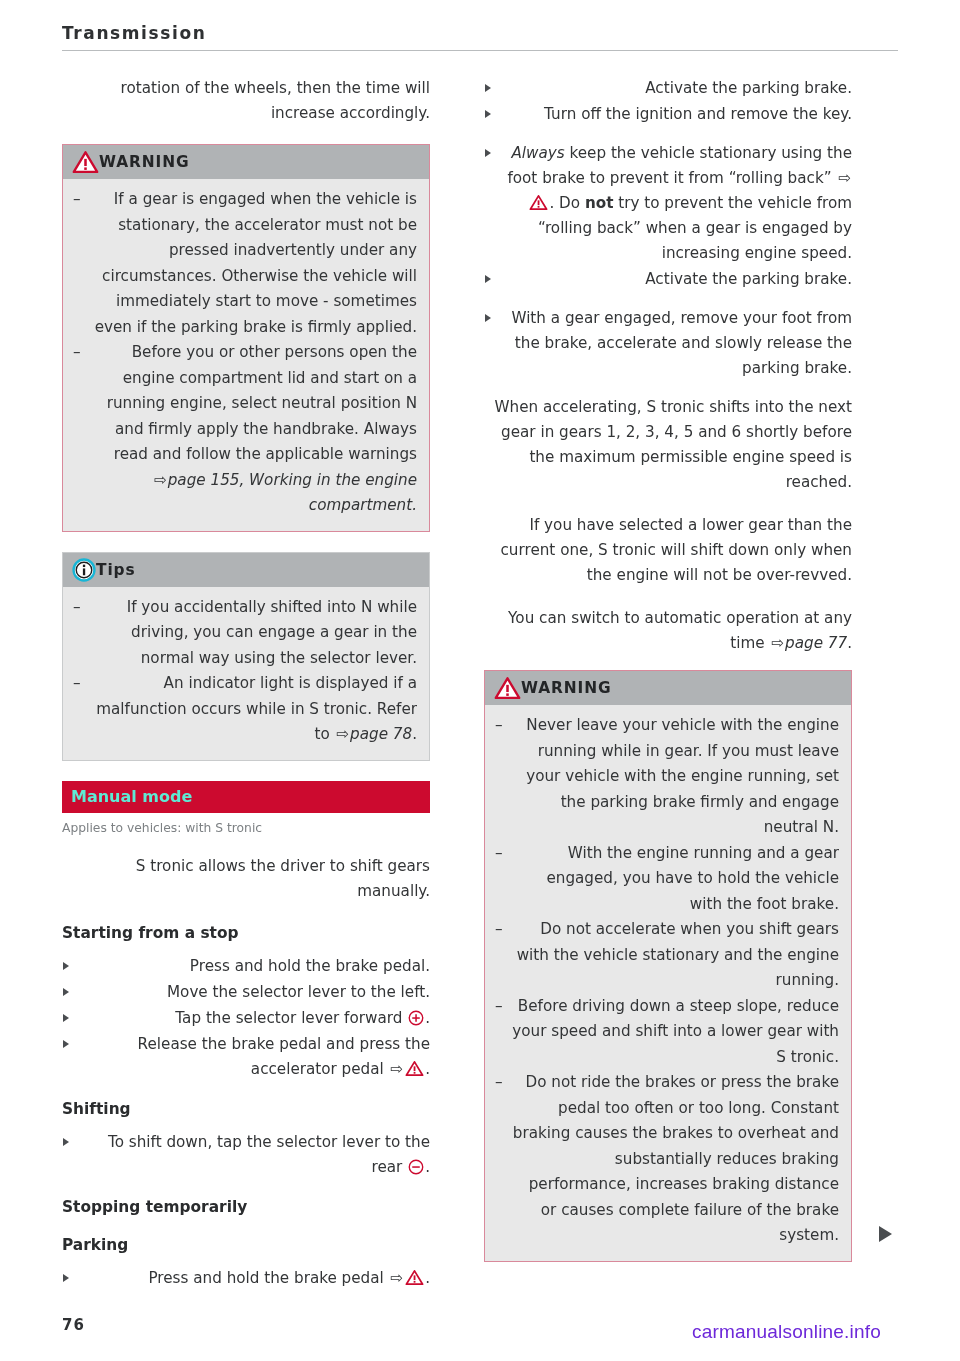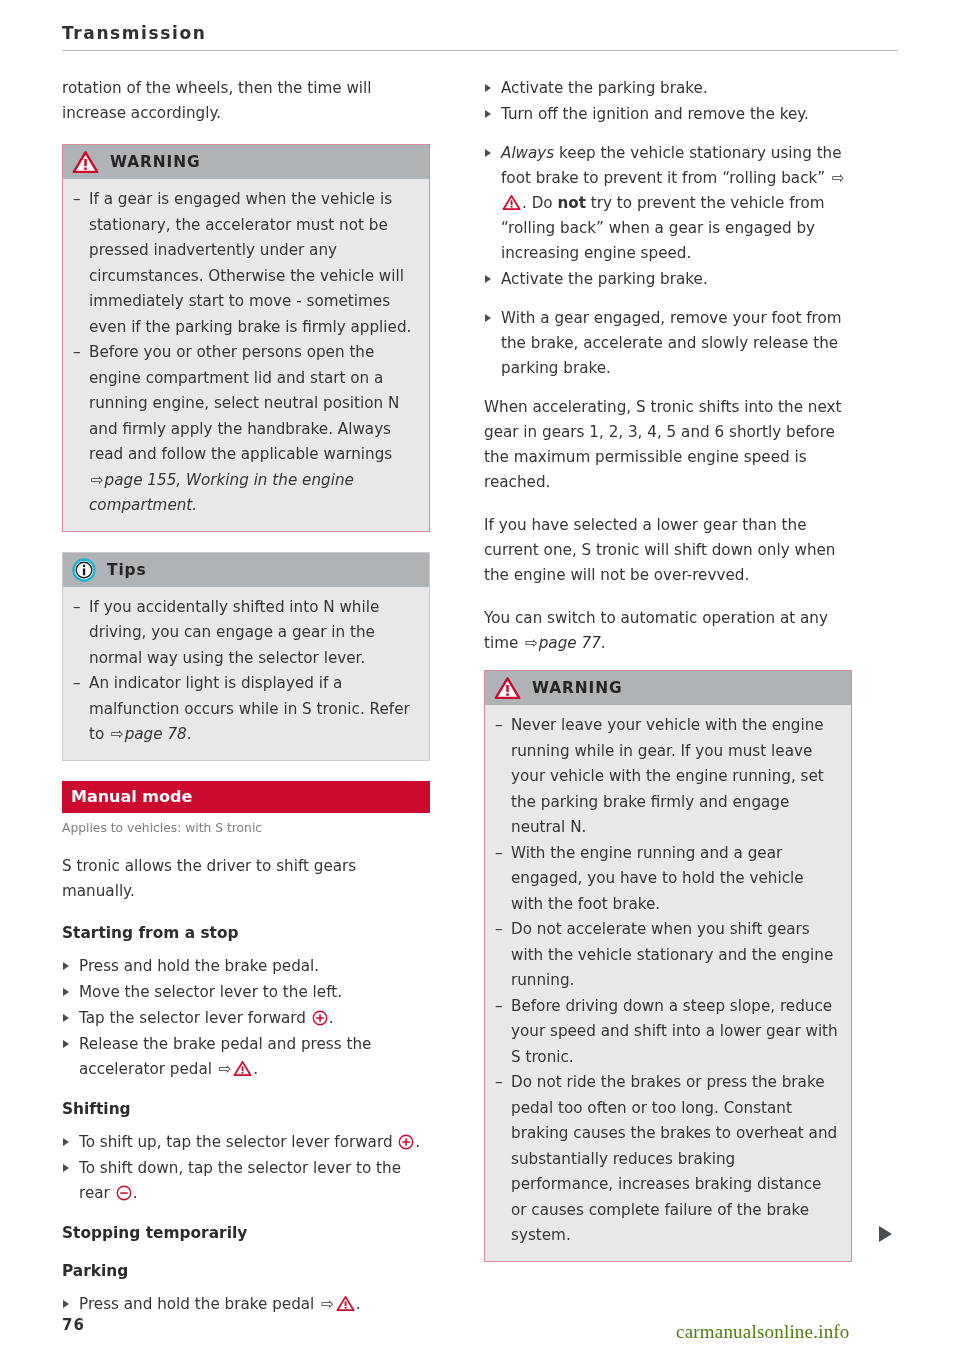--- a/index.html
+++ b/index.html
@@ -40,34 +40,34 @@
 
   
   .col {
     position: absolute;
     top: 76px;
     width: 368px;
   }
   .col-left  { left: 62px; }
   .col-right { left: 484px; }
 
-  p, ul { margin: 0; }
+  p, ul { margin: 0; text-align: right; }
 
   .body-text {
     font-size: 15.2px;
     line-height: 25px;
     margin-bottom: 18px;
     color: #333537;
   }
   .body-text.tight { margin-bottom: 14px; }
 
   
   .h-red {
     background: #cc0a2f;
-    color: #ffffff;
+    color: #5eead4;
     font-size: 16px;
     font-weight: 700;
     padding: 5px 3px 6px 9px;
     line-height: 21px;
     margin-top: 6px;
   }
   .applies {
     font-size: 12.3px;
     color: #7d8184;
     line-height: 18px;
@@ -119,21 +119,20 @@
     border: 1px solid #d9899b;
     margin: 4px 0 20px 0;
     background: #e9e9e9;
   }
   .note.plain { border-color: #c9cbcc; }
   .note-head {
     background: #b0b3b5;
     padding: 5px 9px 5px 9px;
     display: flex;
     align-items: center;
-    gap: 11px;
   }
   .note-head-label {
     font-size: 15.4px;
     font-weight: 700;
     letter-spacing: 0.9px;
     color: #232527;
   }
   .note-body {
     padding: 8px 12px 12px 10px;
     background: #e8e8e8;
@@ -179,25 +178,25 @@
   .page-number {
     position: absolute;
     left: 62px; top: 1316px;
     font-size: 15px;
     font-weight: 700;
     letter-spacing: 1px;
     color: #2f3133;
   }
   .watermark {
     position: absolute;
-    left: 676px; top: 1321px;
+    left: 692px; top: 1321px;
     font-size: 19px;
-    color: #4d7c0f;
+    color: #6d28d9;
     letter-spacing: 0.2px;
-    font-family: Liberation Serif, serif;
+    font-family: Liberation Sans, sans-serif;
   }
 </style>
 </head>
 <body>
 
 <div class="page">
 
   <div class="run-head">
     <div class="run-head-title">Transmission</div>
     <div class="run-head-rule"></div>
@@ -288,28 +287,20 @@
               <rect x="10" y="7" width="2.1" height="5.4" fill="#cc0a2f"></rect>
               <rect x="10" y="13.4" width="2.1" height="2.1" fill="#cc0a2f"></rect>
             </svg></span><span>.</span>
       </li>
     </ul>
 
     <div class="h-sub">Shifting</div>
     <ul class="arrow-list">
       <li>
         <span class="abul"></span>
-        <span>To shift up, tap the selector lever forward </span><span><svg class="ico-plus" viewBox="0 0 20 20" xmlns="http://www.w3.org/2000/svg">
-              <circle cx="10" cy="10" r="8.4" fill="#ffffff" stroke="#cc0a2f" stroke-width="1.7"></circle>
-              <rect x="9.1" y="5.3" width="1.9" height="9.4" fill="#cc0a2f"></rect>
-              <rect x="5.3" y="9.1" width="9.4" height="1.9" fill="#cc0a2f"></rect>
-            </svg></span><span>.</span>
-      </li>
-      <li>
-        <span class="abul"></span>
         <span>To shift down, tap the selector lever to the rear </span><span><svg class="ico-minus" viewBox="0 0 20 20" xmlns="http://www.w3.org/2000/svg">
               <circle cx="10" cy="10" r="8.4" fill="#ffffff" stroke="#cc0a2f" stroke-width="1.7"></circle>
               <rect x="5.3" y="9.1" width="9.4" height="1.9" fill="#cc0a2f"></rect>
             </svg></span><span>.</span>
       </li>
     </ul>
 
     <div class="h-sub">Stopping temporarily</div>
 
     <div class="h-sub">Parking</div>

